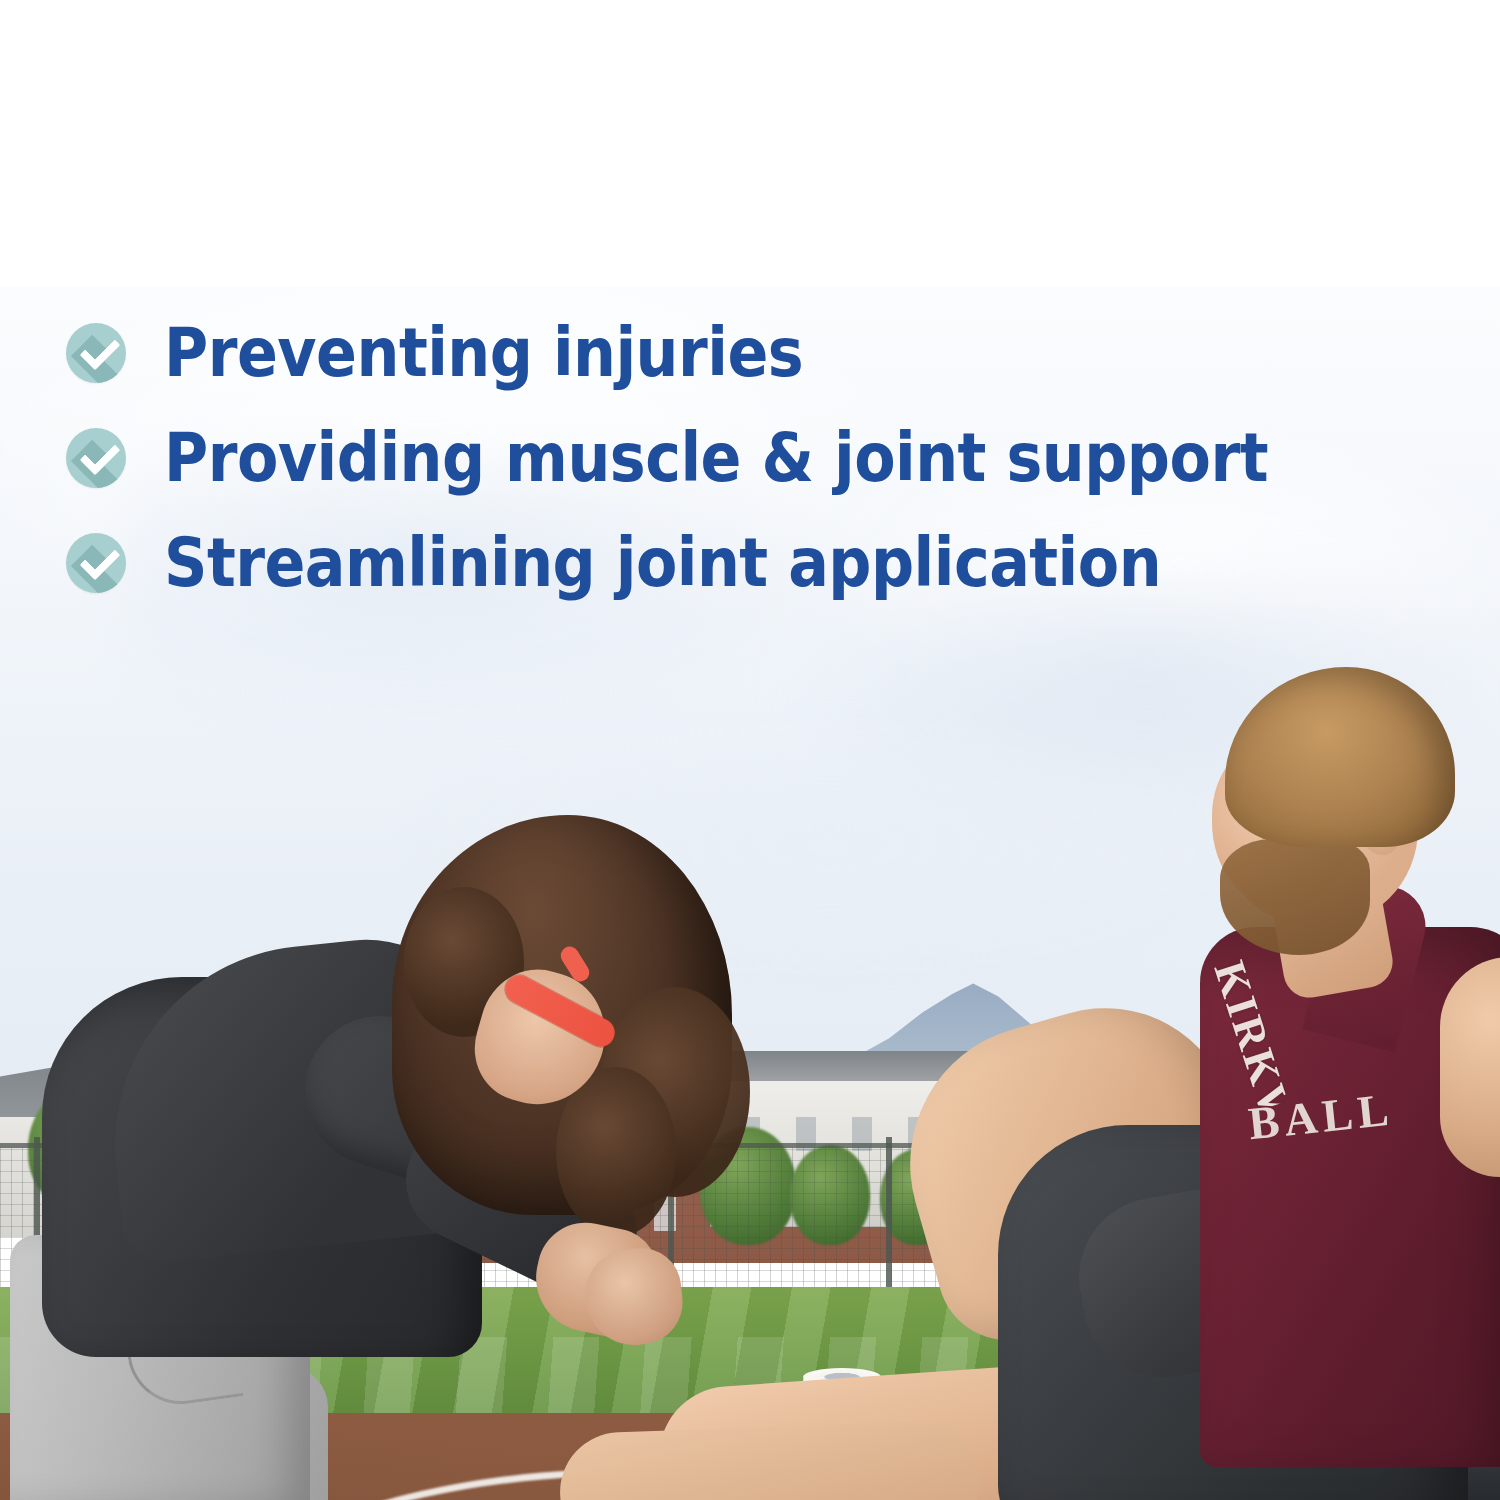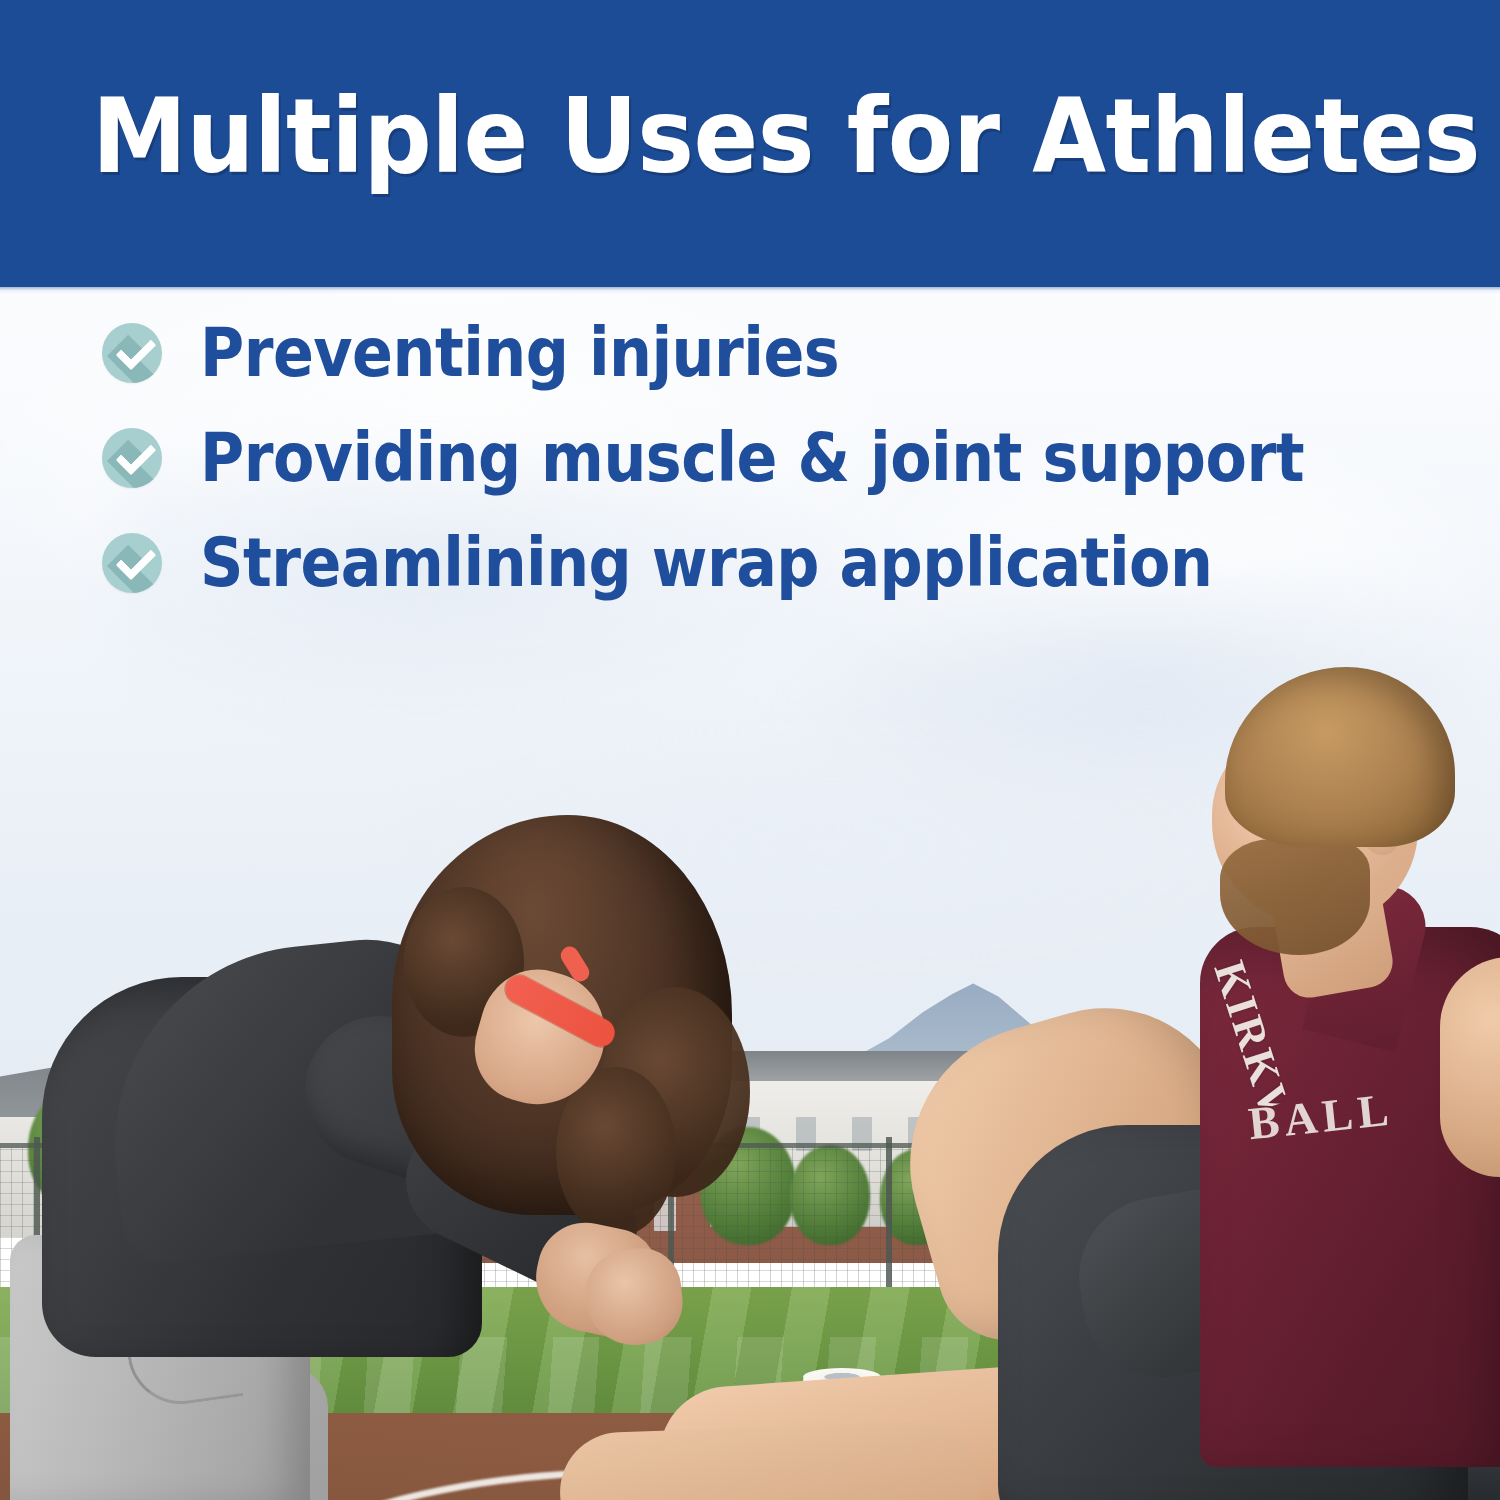--- a/index.html
+++ b/index.html
@@ -521,21 +521,21 @@
     position:absolute;
     left:0; top:300px;
     width:1500px;
     z-index: 30;
   }
   .bullet-row{
     position:relative;
     display:flex;
     align-items:center;
     height:105px;
-    padding-left: 102px;
+    padding-left: 66px;
   }
   .check-icon{
     position:relative;
     width: 60px;
     height: 60px;
     flex: 0 0 60px;
     border-radius:50%;
     background: #a7cfcf;
     overflow:hidden;
     box-shadow: 0 1px 2px rgba(0,0,0,.06);
@@ -697,23 +697,20 @@
         <div class="ath-beard"></div>
         <div class="ath-brow"></div>
         <div class="ath-eye"></div>
         <div class="ath-ear"></div>
         <div class="ath-hair"></div>
       </div>
 
     </div>
   </div>
 
-  <div class="header-bar">
-    <div class="header-title">Multiple Uses for Athletes</div>
-  </div>
 
   <div class="bullets">
 
     <div class="bullet-row">
       <span class="check-icon">
         <span class="shadow"></span>
         <span class="shadow2"></span>
         <span class="mark"></span>
       </span>
       <span class="bullet-text">Preventing injuries</span>
@@ -728,18 +725,18 @@
       </span>
       <span class="bullet-text">Providing muscle &amp; joint support</span>
     </div>
 
     <div class="bullet-row">
       <span class="check-icon">
         <span class="shadow"></span>
         <span class="shadow2"></span>
         <span class="mark"></span>
       </span>
-      <span class="bullet-text">Streamlining wrap application</span>
+      <span class="bullet-text">Streamlining joint application</span>
     </div>
 
   </div>
 
 </div>
 
 </body></html>

